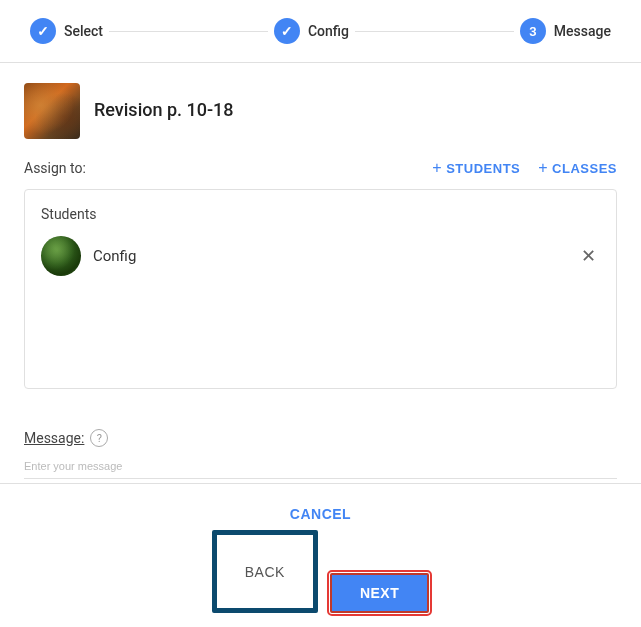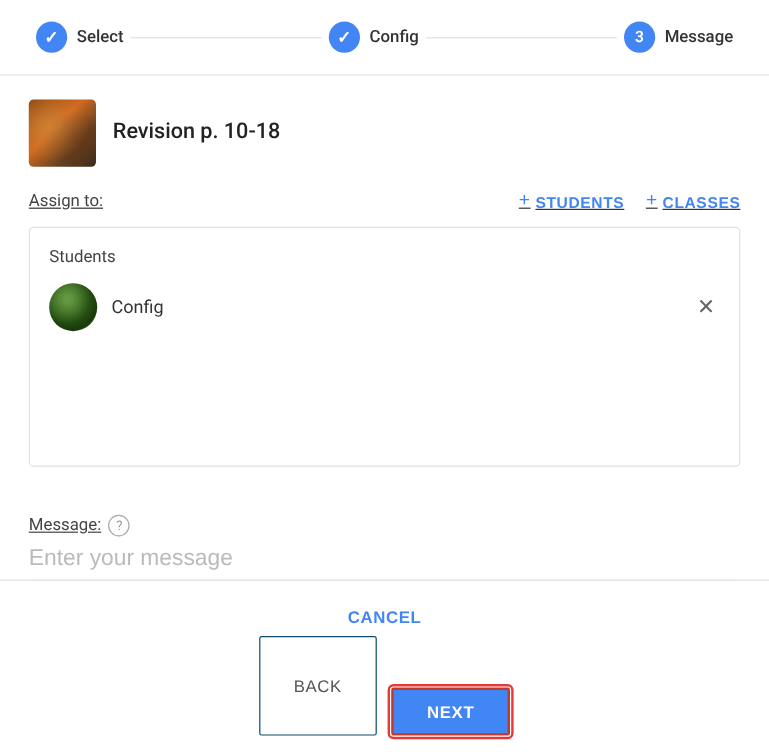--- a/index.html
+++ b/index.html
@@ -100,21 +100,20 @@
       font-size: 13px;
       color: #888;
     }
 
     
     .assign-to-row {
       display: flex;
       align-items: center;
       justify-content: space-between;
       margin-bottom: 12px;
-      text-decoration: underline;
     }
     .assign-to-label {
       font-size: 14px;
       color: #444;
     }
     .assign-actions {
       display: flex;
       gap: 18px;
     }
     .assign-action-btn {
@@ -213,21 +212,21 @@
       justify-content: center;
       font-size: 11px;
       color: #999;
       cursor: pointer;
     }
     .message-input {
       width: 100%;
       border: none;
       border-bottom: 1px solid #e0e0e0;
       outline: none;
-      font-size: 19px;
+      font-size: 11px;
       color: #bbb;
       padding-bottom: 6px;
       background: transparent;
     }
     .message-input::placeholder { color: #bbb; }
 
     
     .footer {
       position: absolute;
       bottom: 0;
@@ -251,21 +250,21 @@
       text-transform: uppercase;
       cursor: pointer;
       padding: 8px 12px;
     }
     .footer-right {
       display: flex;
       gap: 12px;
     }
     .back-btn {
       background: #fff;
-      border: 1px solid #0c4a6e;
+      border: 5px solid #0c4a6e;
       color: #555;
       font-size: 14px;
       font-weight: 500;
       text-transform: uppercase;
       letter-spacing: 0.5px;
       padding: 10px 28px;
       cursor: pointer;
       border-radius: 2px;
     }
     .next-btn {

